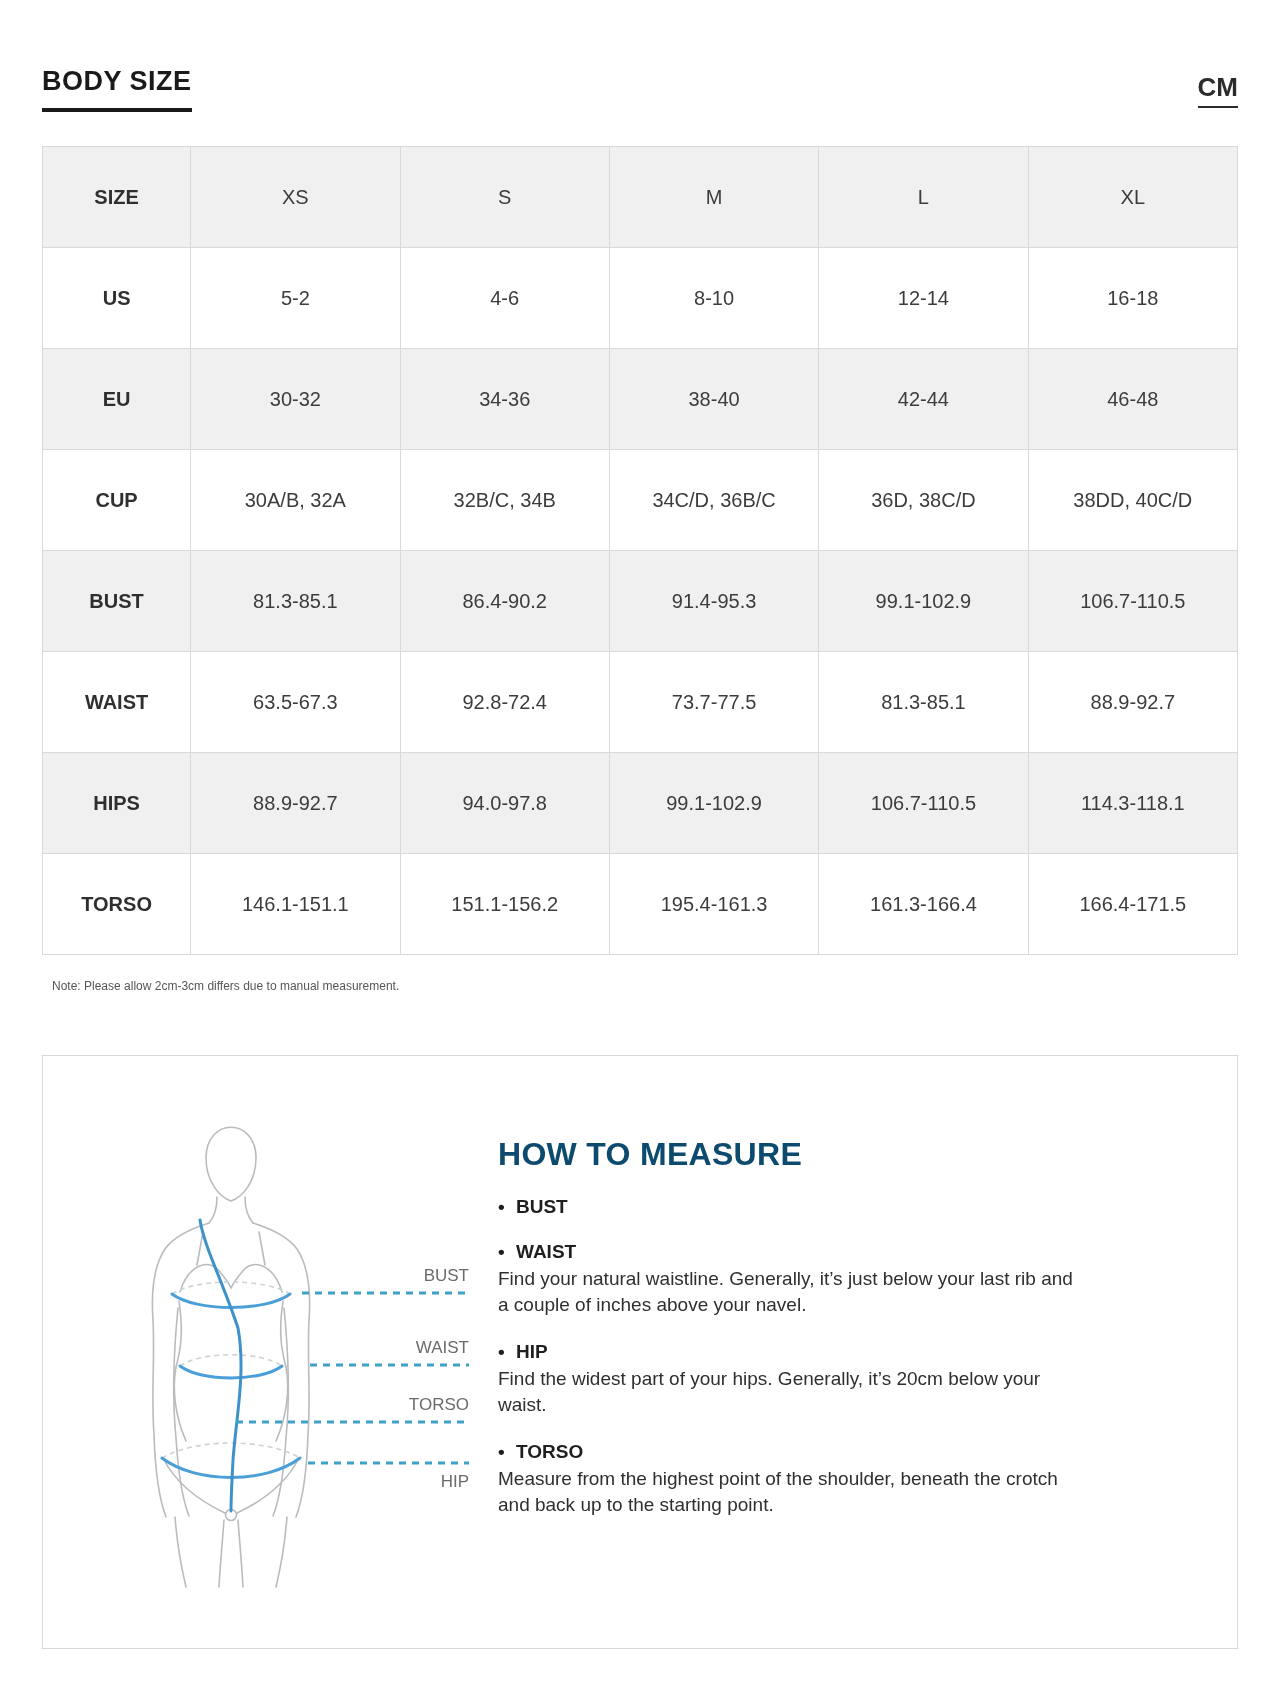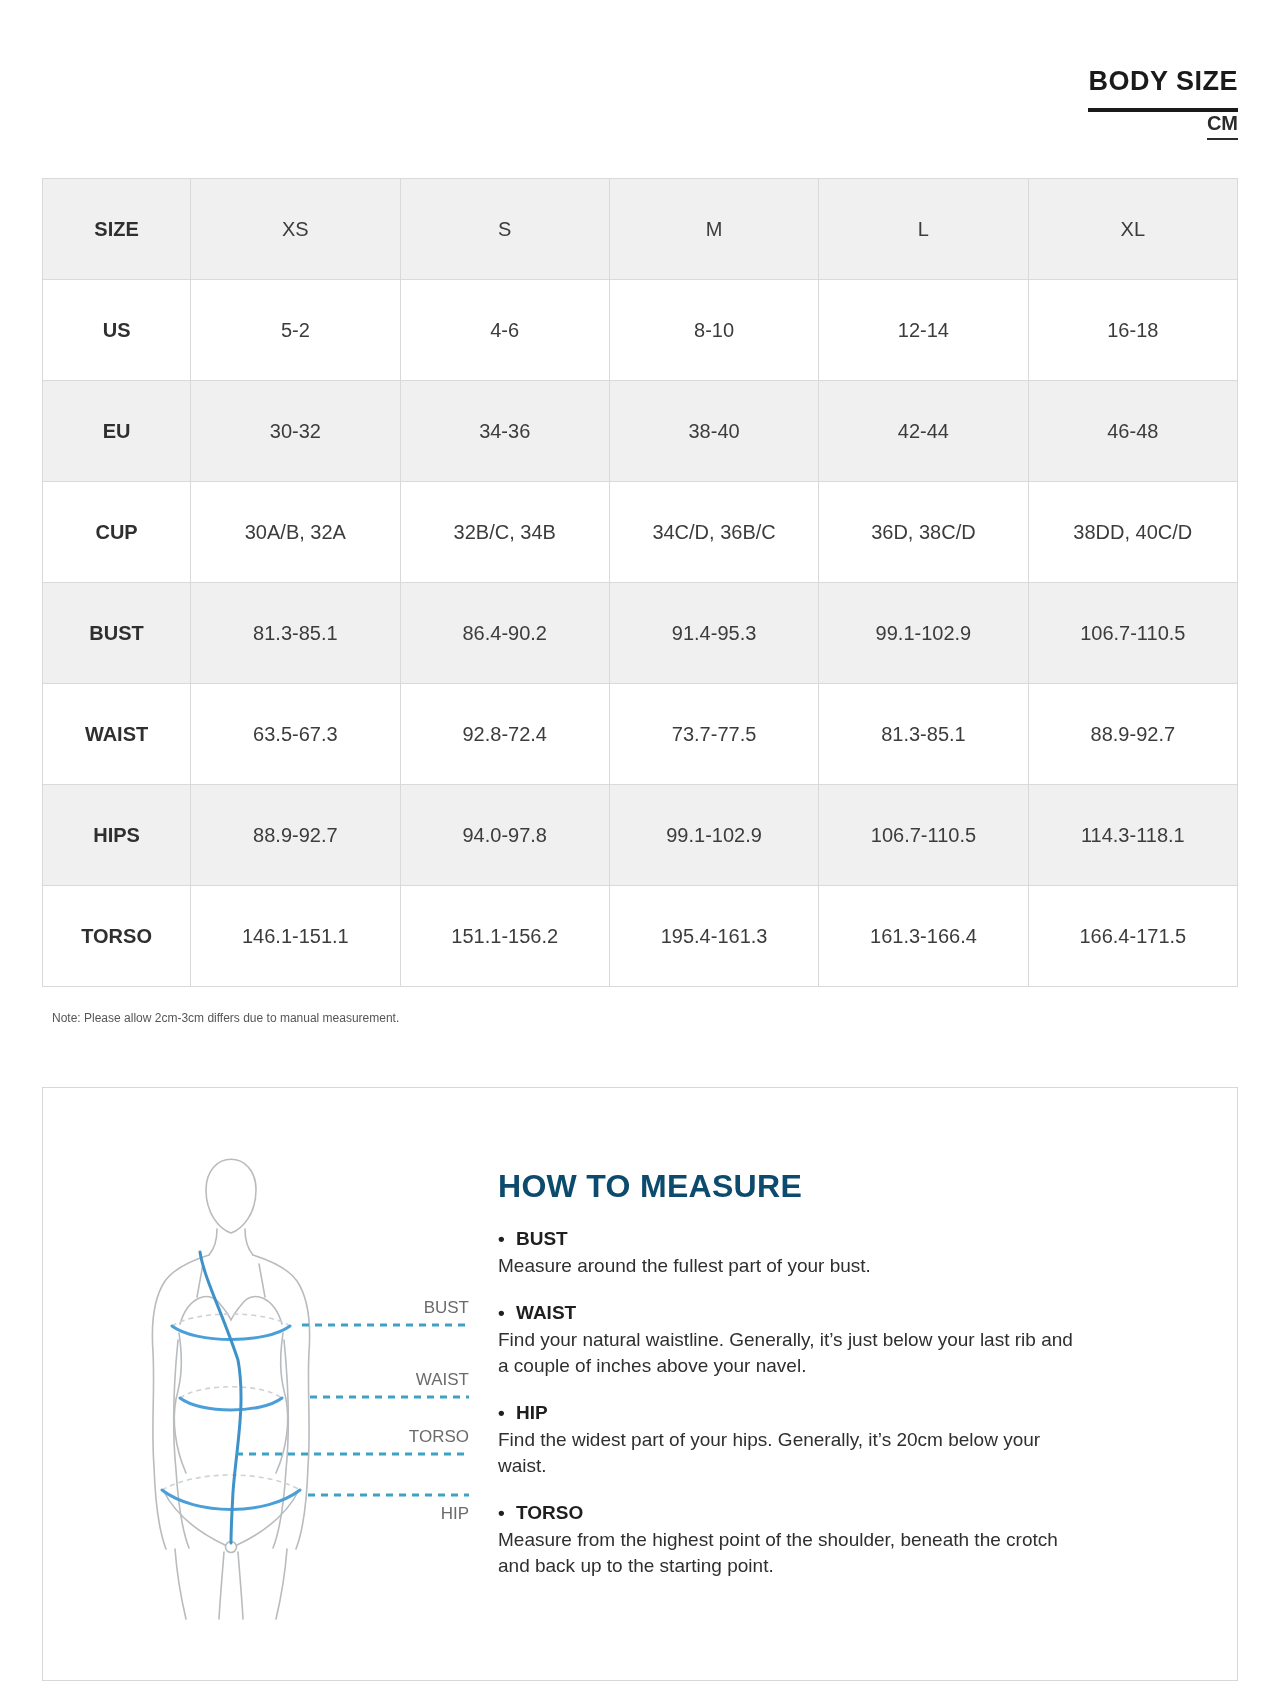--- a/index.html
+++ b/index.html
@@ -1,22 +1,22 @@
 <!DOCTYPE html>
 <html><head>
 <meta charset="utf-8">
 <style>
   html,body{margin:0;padding:0;background:#ffffff;}
   body{width:1280px;height:1707px;font-family:"Liberation Sans",sans-serif;color:#2f2f2f;position:relative;}
   .page{padding:0 42px;}
 
   
-  .hdr{display:flex;justify-content:space-between;align-items:flex-end;padding-top:66px;flex-direction:column;}
+  .hdr{display:flex;justify-content:space-between;align-items:flex-end;padding-top:66px;}
   .title{font-size:27px;font-weight:bold;letter-spacing:.5px;color:#1a1a1a;border-bottom:4px solid #1a1a1a;padding-bottom:11px;display:inline-block;}
-  .unit{font-size:20px;font-weight:bold;color:#2b2b2b;border-bottom:2px solid #2b2b2b;padding-bottom:3px;margin-bottom:4px;}
+  .unit{font-size:26px;font-weight:bold;color:#2b2b2b;border-bottom:2px solid #2b2b2b;padding-bottom:3px;margin-bottom:4px;}
 
   
   table.size{width:100%;border-collapse:collapse;table-layout:fixed;margin-top:34px;}
   table.size td{border:1px solid #d9d9d9;height:94px;text-align:center;vertical-align:middle;font-size:20px;color:#3c3c3c;padding:3px 4px;overflow:hidden;}
   table.size td.rl{font-weight:bold;color:#2f2f2f;}
   table.size col.c0{width:12.4%;}
   table.size tr:nth-child(odd) td{background:#f0f0f0;}
   table.size tr:nth-child(even) td{background:#ffffff;}
 
   .note{margin-top:24px;font-size:12px;color:#565656;padding-left:10px;}
@@ -178,21 +178,20 @@
       <text x="373" y="257" text-anchor="end">WAIST</text>
       <text x="373" y="314" text-anchor="end">TORSO</text>
       <text x="373" y="391" text-anchor="end">HIP</text>
     </svg>
 
     <div class="mcontent">
       <div class="mhead">HOW TO MEASURE</div>
 
       <div class="ins">
         <div class="ins-title"><span class="bullet">•</span><span>BUST</span></div>
-        <div class="ins-text">Measure around the fullest part of your bust.</div>
       </div>
 
       <div class="ins">
         <div class="ins-title"><span class="bullet">•</span><span>WAIST</span></div>
         <div class="ins-text">Find your natural waistline. Generally, it’s just below your last rib and a couple of inches above your navel.</div>
       </div>
 
       <div class="ins">
         <div class="ins-title"><span class="bullet">•</span><span>HIP</span></div>
         <div class="ins-text">Find the widest part of your hips. Generally, it’s 20cm below your waist.</div>

